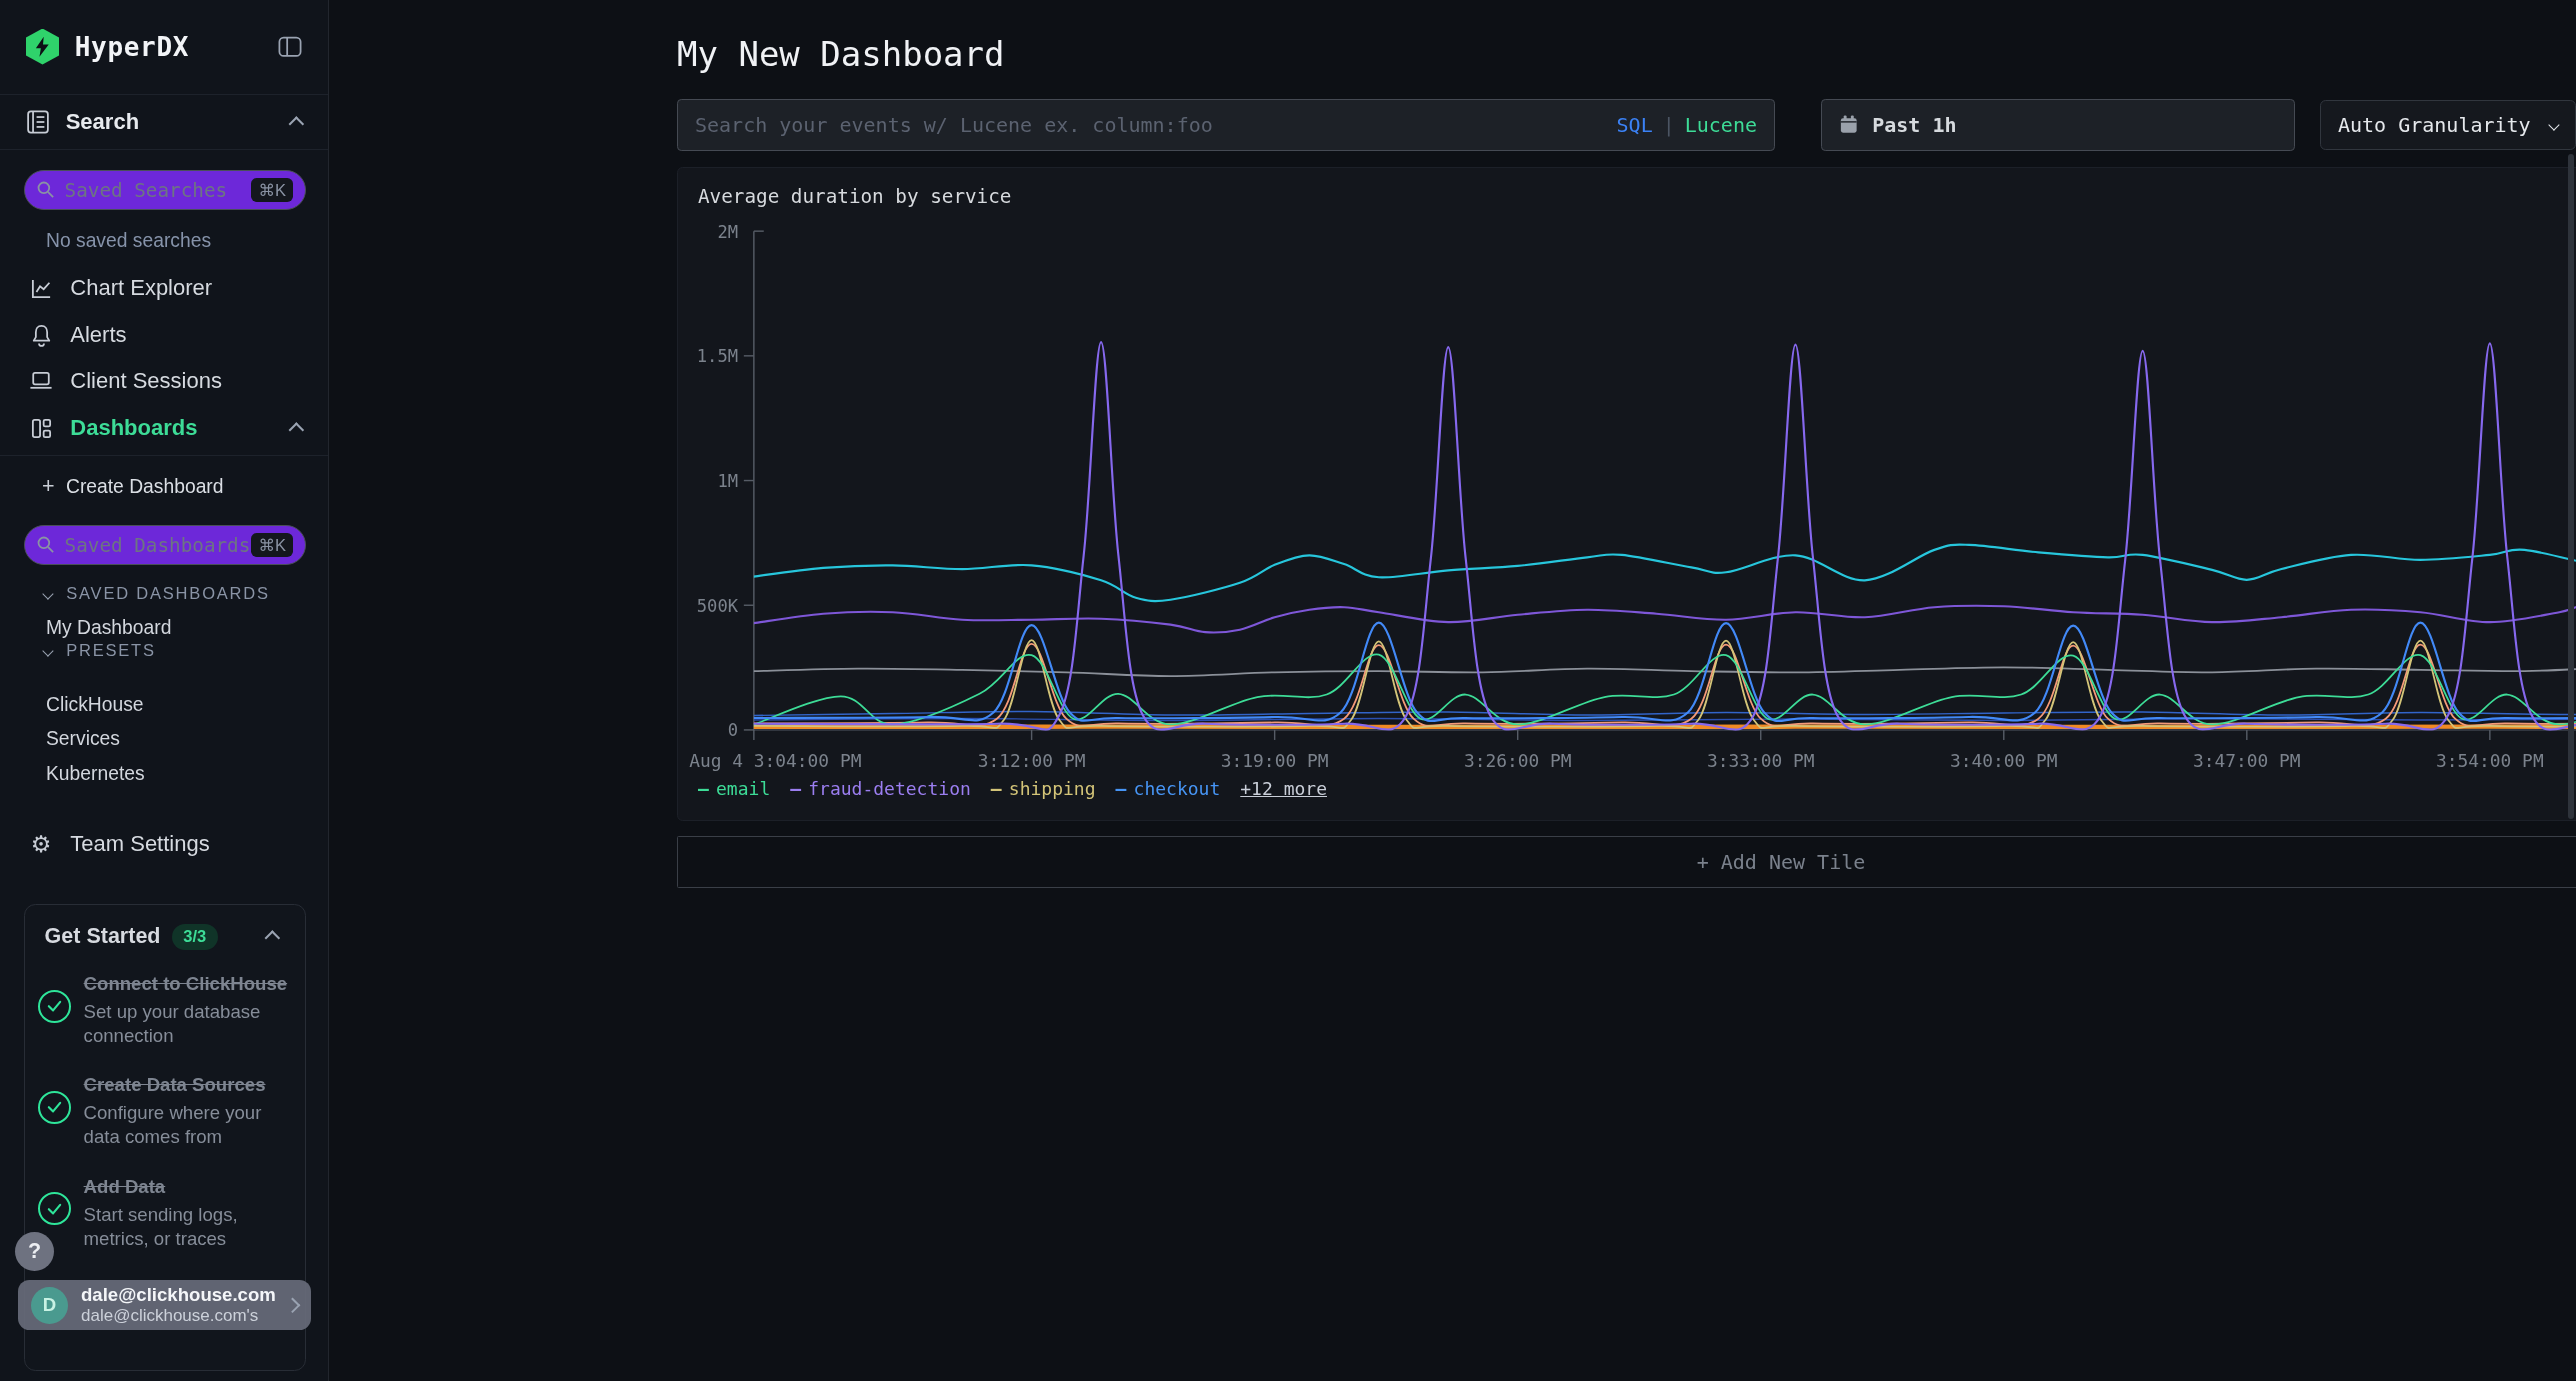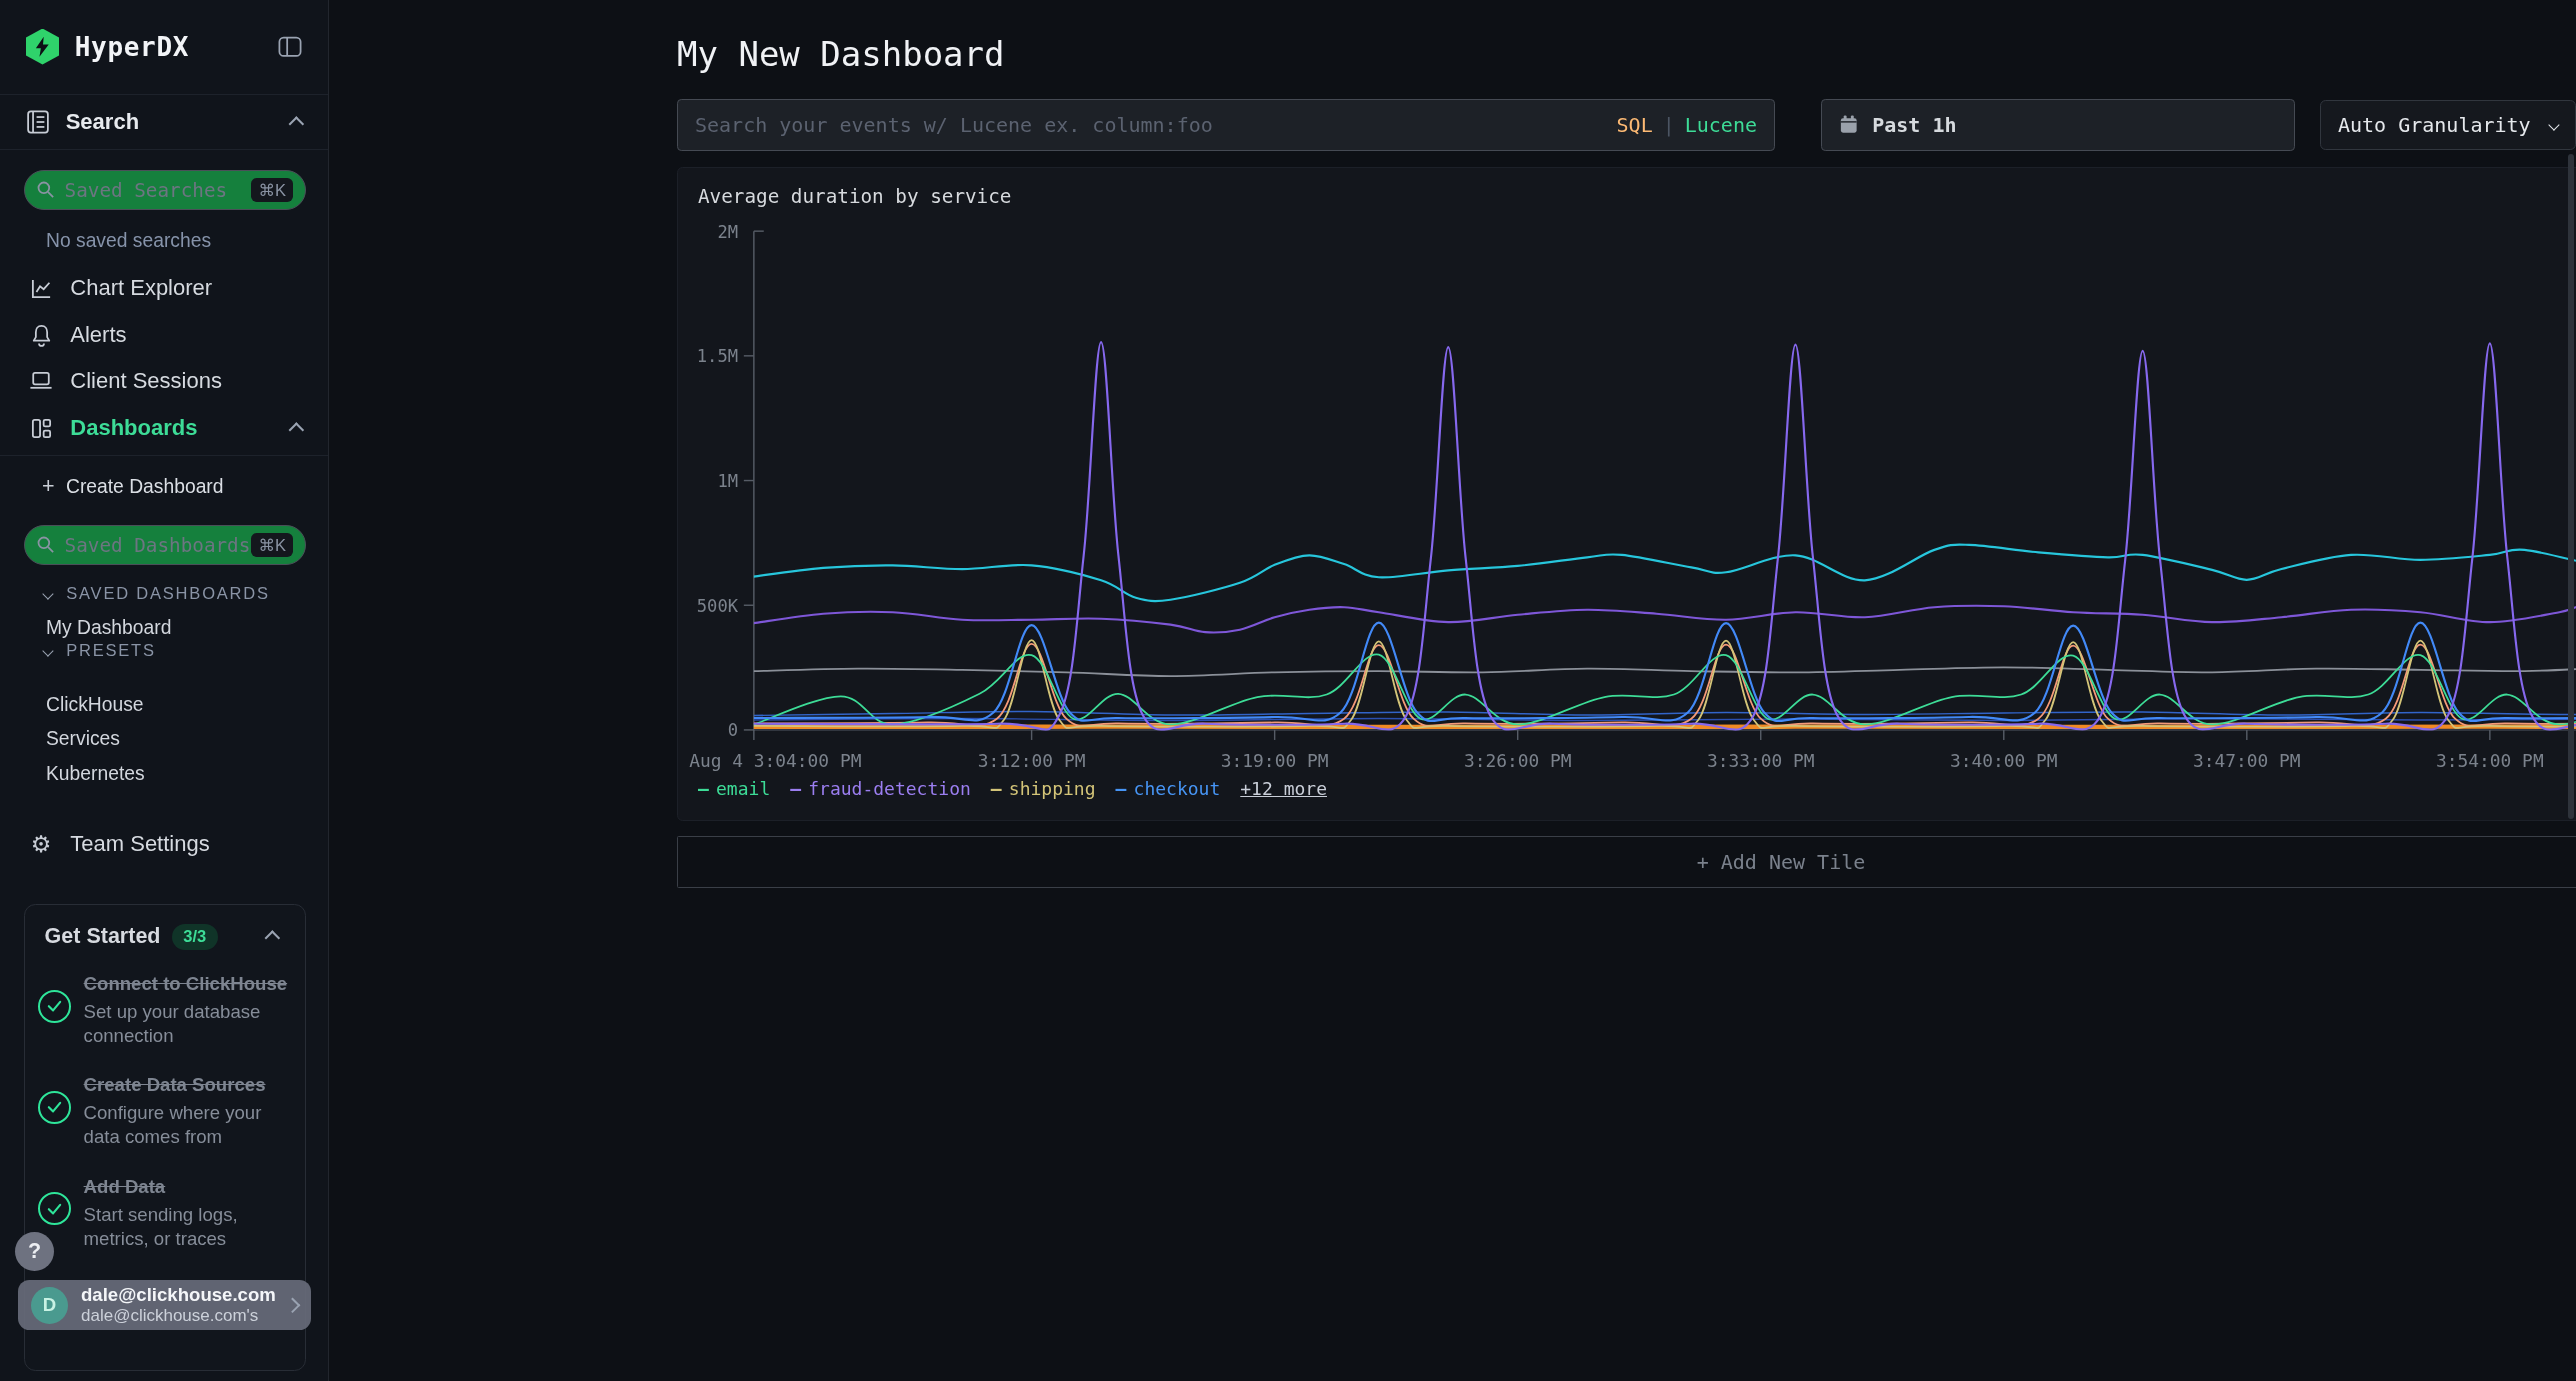--- a/index.html
+++ b/index.html
@@ -18,21 +18,21 @@
               display:flex; align-items:center; justify-content:center; }
   .logo-text { font-family:"DejaVu Sans Mono", monospace; font-weight:bold; font-size:26px;
                color:#f2f4f7; margin-left:15.7px; letter-spacing:0.7px; }
   .collapse-btn { margin-left:auto; }
 
   .section-hdr { position:absolute; left:0; right:0; height:56px; display:flex; align-items:center;
                  padding:0 26px; border-top:0.7px solid #1d222b; border-bottom:0.7px solid #1d222b; }
   .section-hdr .lbl { font-size:22px; color:#e7eaee; margin-left:15.7px;font-weight:bold; }
 
   .pill-input { position:absolute; left:23.6px; width:282px; height:40px; border:0.7px solid #4a4f58;
-                border-radius:20px; background:#15803d; display:flex; align-items:center; padding:0 11.4px; }
+                border-radius:20px; background:#6d28d9; display:flex; align-items:center; padding:0 11.4px; }
   .pill-input input { flex:1; background:transparent; border:none; outline:none;
                       font-family:"DejaVu Sans Mono", monospace; font-size:19.3px; color:#d2d6dd;
                       margin-left:8.6px; min-width:0; }
   .pill-input input::placeholder { color:#6d7582; }
   .kbd-badge { background:#14171d; border-radius:5.7px; padding:2.9px 7.2px; font-size:16.5px;
                color:#8a93a3; flex:none; }
 
   .muted-note { position:absolute; left:46px; font-size:19.3px; color:#8693aa; }
 
   .nav-item { position:absolute; left:0; right:0; height:46px; display:flex; align-items:center;
@@ -91,21 +91,21 @@
   .page-title { position:absolute; left:348px; top:34px; font-family:"DejaVu Sans Mono", monospace;
                 font-size:34px; font-weight:500; color:#f0f2f5; }
 
   .toolbar-input { position:absolute; top:99px; height:52px; background:#1d2127;
                    border:0.7px solid #454a53; border-radius:4.3px; display:flex; align-items:center; }
   .search-box { left:348px; width:1098px; padding:0 17px; }
   .search-box input { flex:1; background:transparent; border:none; outline:none;
                       font-family:"DejaVu Sans Mono", monospace; font-size:20px; color:#d2d6dd; }
   .search-box input::placeholder { color:#5b6270; }
   .lang-toggle { font-family:"DejaVu Sans Mono", monospace; font-size:20px; flex:none; }
-  .lang-sql { color:#fdba74; cursor:pointer;text-align:right; }
+  .lang-sql { color:#3b82f6; cursor:pointer;text-align:right; }
   .lang-sep { color:#4b5563; margin:0 10px; }
   .lang-lucene { color:#3ddc97; cursor:pointer; }
 
   .time-box { left:1492px; width:474px; padding:0 15.7px; cursor:pointer; }
   .time-box .val { font-family:"DejaVu Sans Mono", monospace; font-size:20px; color:#d6dade; margin-left:13px;font-weight:bold; }
 
   .gran-select { position:absolute; left:1991px; top:100px; width:256px; height:50px;
                  background:#15181e; border:0.7px solid #31363e; border-radius:5.7px;
                  display:flex; align-items:center; padding:0 17px; cursor:pointer;
                  font-family:"DejaVu Sans Mono", monospace; font-size:20px; color:#e5e8ec; }

